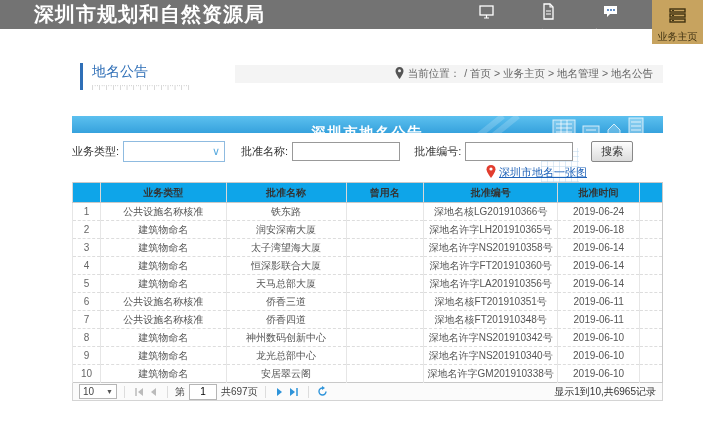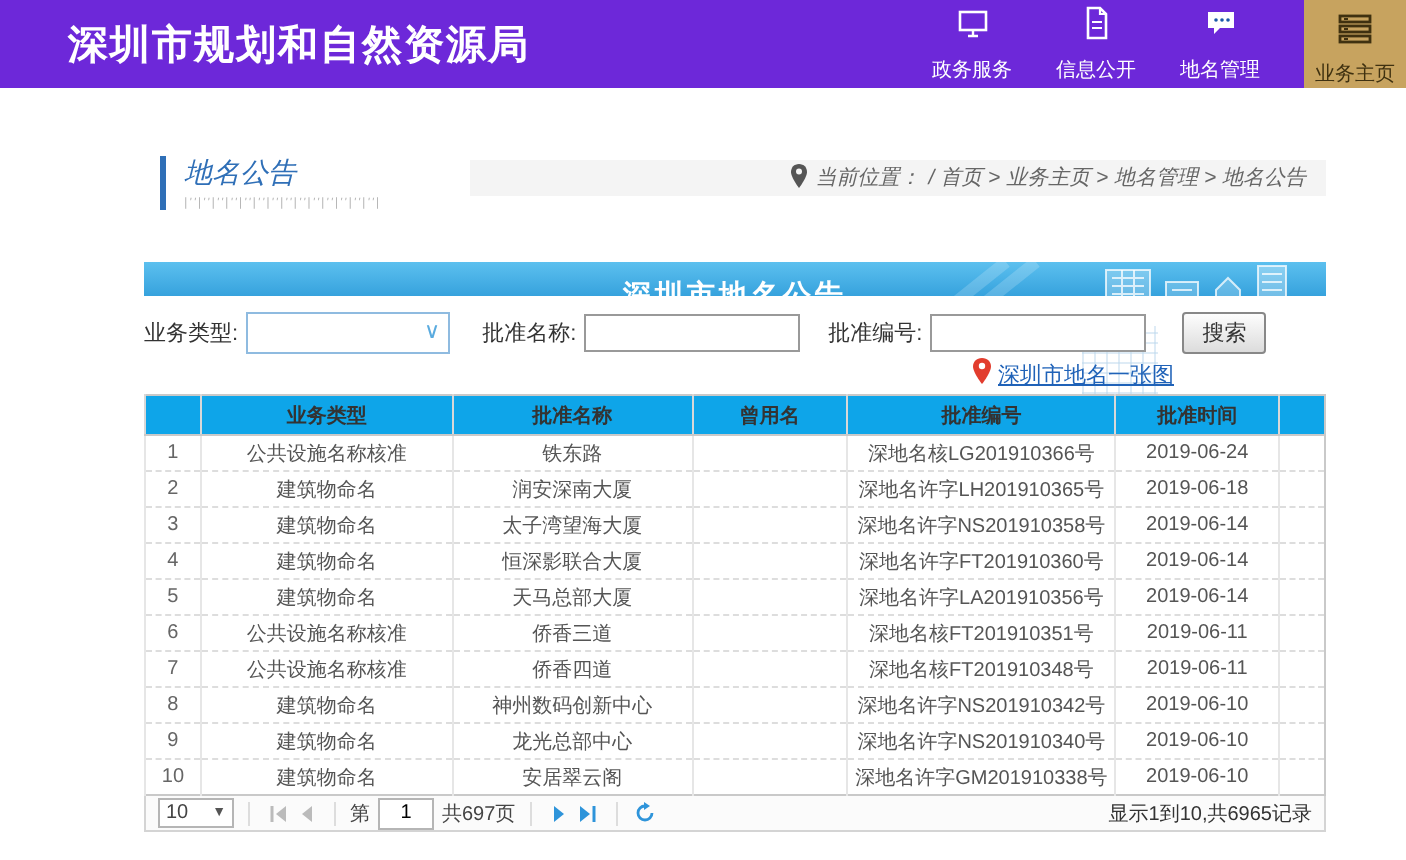--- a/index.html
+++ b/index.html
@@ -1,28 +1,28 @@
 <!DOCTYPE html>
 <html><head>
 <meta charset="utf-8">
 <style>
   html,body{margin:0;padding:0;}
   body{width:703px;height:430px;overflow:hidden;background:#fff;
        font-family:"Liberation Sans","DejaVu Sans",sans-serif;color:#333;}
   
-  .topbar{position:relative;height:44px;background:#6d28d9;display:flex;align-items:center;}
+  .topbar{position:relative;height:29px;background:#737373;display:flex;align-items:center;}
   .brand{color:#fff;font-size:20px;font-weight:bold;letter-spacing:1px;padding-left:34px;}
   .topnav{position:absolute;right:62px;top:0;height:44px;display:flex;align-items:center;}
   .nav-item{width:62px;display:flex;flex-direction:column;align-items:center;gap:3px;cursor:pointer;}
   .nav-item .nlabel{color:#fff;font-size:10px;white-space:nowrap;}
   .gold-tab{position:absolute;right:0;top:0;width:51px;height:44px;background:#c7a35f;
             display:flex;flex-direction:column;align-items:center;justify-content:flex-end;gap:3px;overflow:hidden;}
   .gold-tab .nlabel{color:#3f3110;font-size:10px;white-space:nowrap;}
   
-  .subhead{margin:34px 40px 0 80px;display:flex;justify-content:space-between;align-items:flex-start;font-style:italic;}
+  .subhead{margin:34px 40px 0 80px;display:flex;justify-content:space-between;align-items:flex-start;}
   .sec-block{border-left:3px solid #2f6fb7;padding-left:9px;}
   .sec-title{color:#2f6fb7;font-size:14px;line-height:16px;}
   .sec-ticks{color:#b5b5b5;font-size:6px;letter-spacing:1px;margin-top:5px;white-space:nowrap;}
   .breadcrumb{background:#f4f4f4;height:18px;display:flex;align-items:center;gap:4px;
               font-size:10.5px;color:#666;padding:0 10px 0 160px;margin-top:2px;}
   
   .content{position:relative;width:591px;margin:26px 0 0 72px;}
   .banner{position:relative;height:17px;background:linear-gradient(180deg,#5cc0ef,#36a2dd);overflow:hidden;}
   .banner-title{position:relative;z-index:2;text-align:center;line-height:32px;color:#fff;
                 font-size:14px;font-weight:bold;letter-spacing:2px;}

